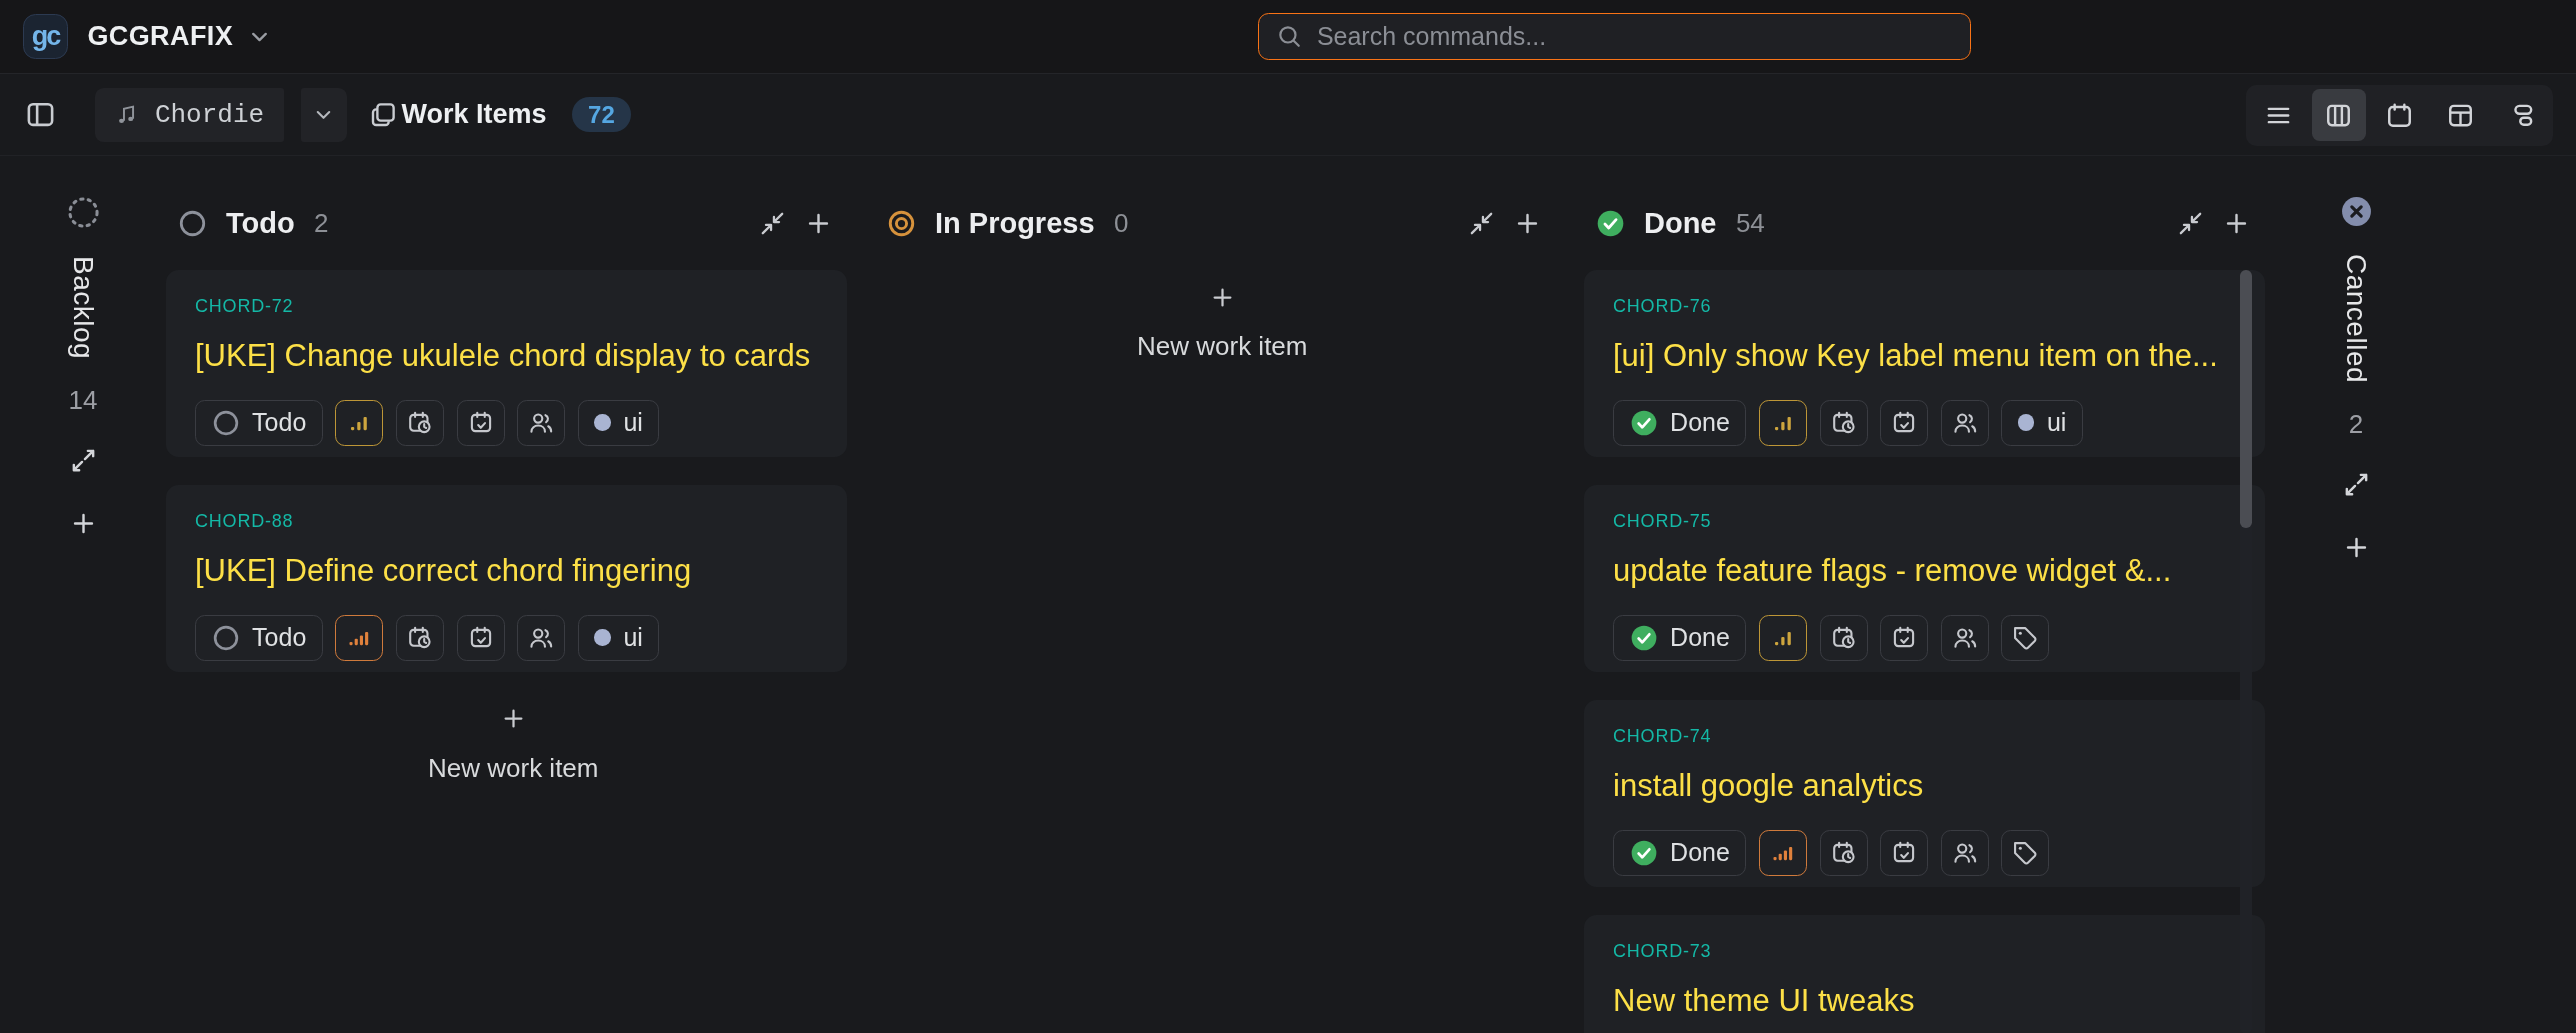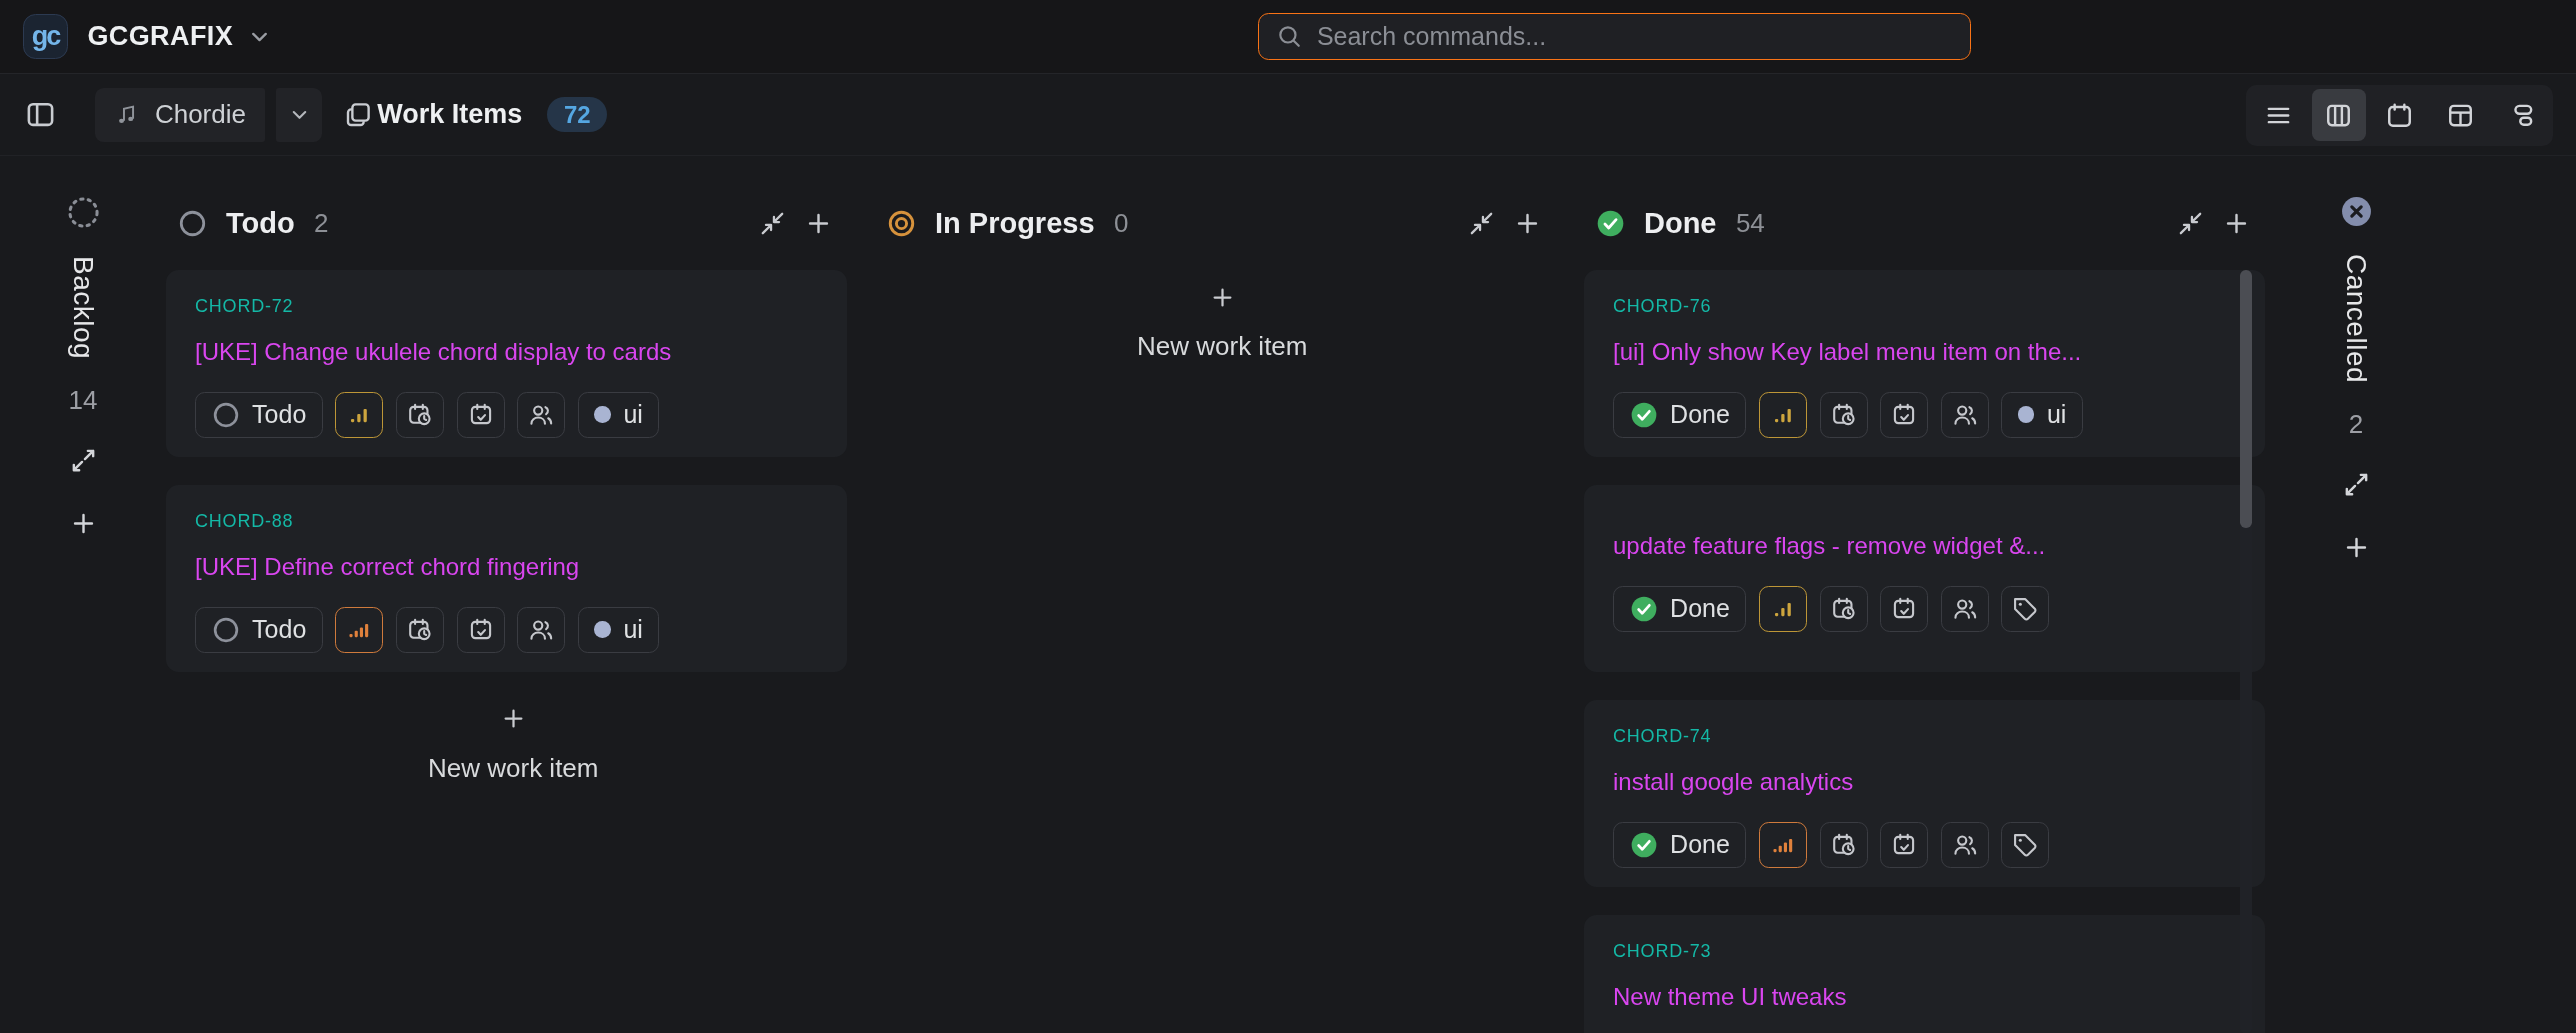--- a/index.html
+++ b/index.html
@@ -12,21 +12,21 @@
   .logo { width:45px; height:45px; border-radius:12.6px; background:#1b2431; border:1px solid #2c3a51; color:#74b5e9; font-weight:700; font-size:27px; letter-spacing:-1.9px; display:flex; align-items:center; justify-content:center; }
   .workspace-name { margin-left:19.4px; font-size:27px; font-weight:700; color:#eef0f2; letter-spacing:0.4px; }
   .topbar .chev { margin-left:13.5px; color:#9a9da3; display:flex; }
   .search-box { position:absolute; left:1258px; top:12.6px; width:713px; height:47px; border-radius:10.6px; background:#1f2024; border:1px solid #f97316; display:flex; align-items:center; padding:0 17.4px; gap:14.5px; color:#8b8e95; }
   .search-box input { flex:1; background:transparent; border:none; outline:none; color:#9b9ea5; font-size:25px; font-family:inherit; }
   .search-box input::placeholder { color:#8b8e95; }
 
   
   .toolbar { height:82px; display:flex; align-items:center; padding:0 25px; background:#191a1d; border-bottom:1px solid #212226; position:relative; }
   .icon-plain { display:flex; align-items:center; justify-content:center; color:#c9ccd1; }
-  .project-switcher { margin-left:39px; display:flex; align-items:flex-end; gap:11px; }
+  .project-switcher { margin-left:39px; display:flex; align-items:flex-end; gap:17px;font-family:Liberation Mono, monospace; }
   .ps-main { background:#222327; border-radius:8.7px 2.9px 2.9px 8.7px; height:54px; display:flex; align-items:center; padding:0 19.4px; gap:14.5px; }
   .ps-main .pname { font-size:26px; color:#ced1d5; }
   .ps-chev { background:#222327; border-radius:2.9px 8.7px 8.7px 2.9px; width:46px; display:flex; align-items:center; justify-content:center; color:#b4b7bc; height:54px; }
   .crumb-sep { width:21px; }
   .page-title { margin-left:4px; font-size:27px; font-weight:700; color:#eef0f2; }
   .count-badge { margin-left:25px; height:35px; min-width:56px; padding:0 16.5px; border-radius:17.4px; background:#253548; color:#55a7e2; font-size:24px; font-weight:600; display:flex; align-items:center; justify-content:center; }
   .view-switcher { position:absolute; right:23px; top:10.6px; background:#202125; border-radius:10.6px; padding:4.8px; display:flex; gap:6.8px; }
   .vs-item { width:54px; height:52px; border-radius:7.7px; display:flex; align-items:center; justify-content:center; color:#d2d4d8; }
   .vs-item.active { background:#393b40; }
 
@@ -44,21 +44,21 @@
   .col-name { margin-left:19.4px; font-size:29px; font-weight:600; color:#edeef0; }
   .col-count { margin-left:19.4px; font-size:26px; color:#8d9096; }
   .col-spacer { flex:1; }
   .icon-btn { display:flex; align-items:center; justify-content:center; width:37px; height:37px; color:#c9cbd0; }
   .col-header .icon-btn + .icon-btn { margin-left:9.7px; }
 
   .cards { margin-top:19.4px; display:flex; flex-direction:column; gap:28px; }
   .cards:empty { display:none; }
   .card { background:#1f2125; border-radius:12.6px; padding:26px 29px; height:187px; }
   .card-id { font-size:18px; color:#14b8a6; letter-spacing:0.8px; }
-  .card-title { margin-top:20.3px; font-size:24px; color:#d946ef; white-space:nowrap; overflow:hidden; }
+  .card-title { margin-top:20.3px; font-size:31px; color:#fde047; white-space:nowrap; overflow:hidden; }
   .chip-row { margin-top:26px; display:flex; gap:12.6px; }
   .chip { height:46px; border:1.9px solid #3a3c42; border-radius:9.7px; display:flex; align-items:center; padding:0 15.5px; gap:12.6px; font-size:25px; color:#dfe1e3; }
   .chip.icon-only { width:48px; padding:0; justify-content:center; }
   .chip .cicon { display:flex; color:#c6c8cd; }
   .chip.priority-medium { border-color:#bd9637; color:#cda53e; }
   .chip.priority-high { border-color:#cf7a3c; color:#e0813c; }
   .label-dot { width:16.5px; height:16.5px; border-radius:50%; background:#a9b4d2; }
 
   .new-item { margin-top:33px; height:45px; display:flex; align-items:center; gap:20.3px; padding-left:13.5px; font-size:26px; color:#d8dadc;flex-direction:column; }
   .new-item .cicon { color:#c9cbd0; display:flex; }
@@ -444,20 +444,21 @@
                     </svg>
                   </span>
                 </div>
                 <div class="chip">
           <span class="label-dot"></span>
           <span>ui</span>
                 </div>
               </div>
       </div>
       <div class="card">
+        <div class="card-id">CHORD-75</div>
         <div class="card-title">update feature flags - remove widget &amp;...</div>
         <div class="chip-row">
       <div class="chip status-chip">
         <span class="cicon">
                     <svg width="28" height="28" viewBox="0 0 24 24">
                       <circle cx="12" cy="12" r="10.6" fill="#3fae5f"></circle>
                       <path d="M7.4 12.4l3.1 3.3 6.1-6.9" fill="none" stroke="#ffffff" stroke-width="2.3" stroke-linecap="round" stroke-linejoin="round"></path>
                     </svg>
                   </span>
         <span>Done</span>

